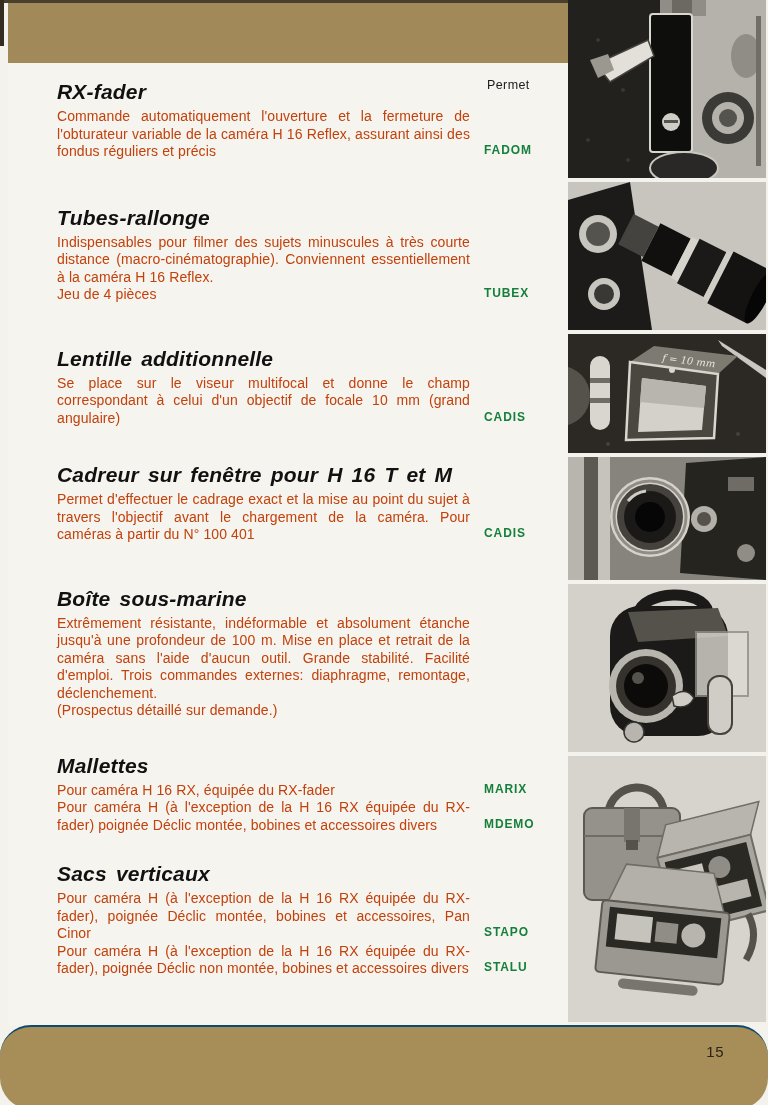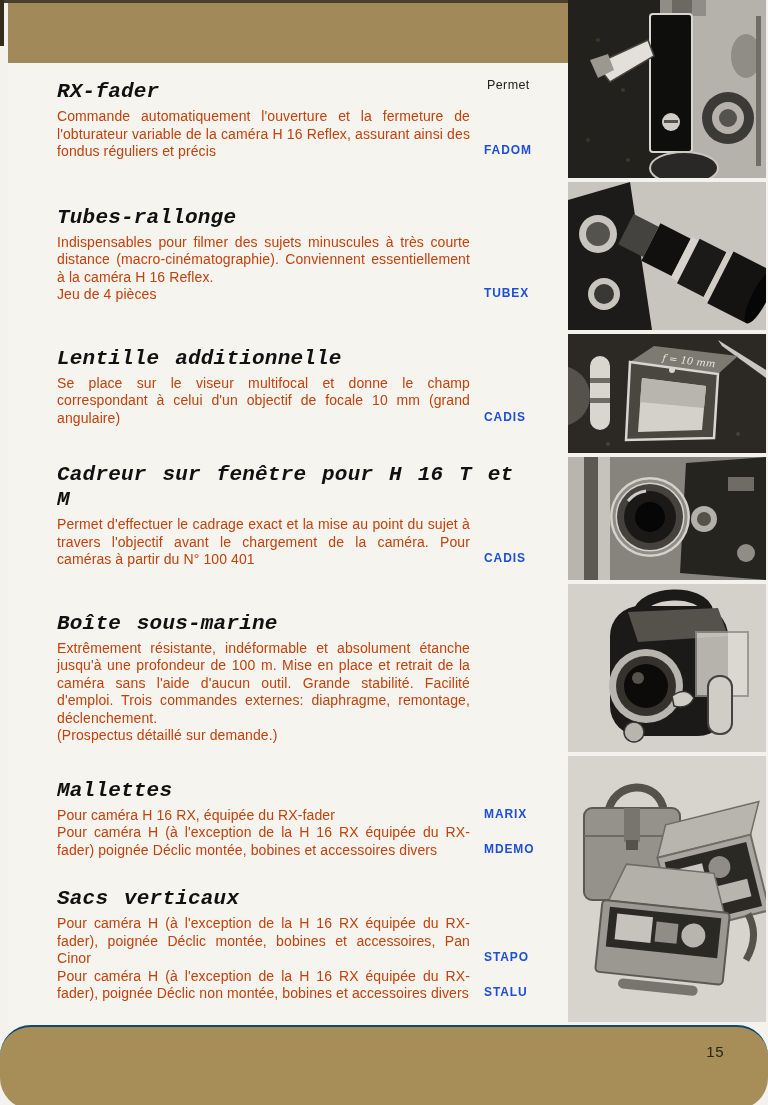--- a/index.html
+++ b/index.html
@@ -18,31 +18,31 @@
   
   .content{
     position:absolute;left:8px;top:63px;width:560px;height:962px;
     background:#f6f4ee;box-sizing:border-box;padding:16px 33px 0 49px;
   }
   .codes-header{position:absolute;left:479px;top:15px;font-size:12.5px;letter-spacing:.4px;color:#1c1c1c;}
   .product{margin:0;}
   .product.m2{margin-top:44px}.product.m3{margin-top:42px}.product.m4{margin-top:35px}
   .product.m5{margin-top:42px}.product.m6{margin-top:33px}.product.m7{margin-top:27px}
   h2.ptitle{
-    font-family:Liberation Mono, monospace;font-style:italic;font-weight:600;
+    font-family:Liberation Sans, sans-serif;font-style:italic;font-weight:600;
     font-size:21px;line-height:25px;margin:0 0 4px 0;letter-spacing:.2px;word-spacing:3px;color:#111;
   }
   .entry{position:relative;width:478px;}
   .ptext{
     margin:0;width:413px;font-size:14px;line-height:17.5px;
     text-align:justify;letter-spacing:.1px;color:#c2410c;
   }
   .code{
     position:absolute;left:427px;bottom:1px;font-size:12px;font-weight:700;
-    letter-spacing:.9px;line-height:17.5px;white-space:nowrap;color:#1d4ed8;
+    letter-spacing:.9px;line-height:17.5px;white-space:nowrap;color:#15803d;
   }
   
   .photo-strip{position:absolute;left:568px;top:0;width:200px;height:1025px;background:#f4f2ec;}
   .photo{margin:0 2px 4px 0;padding:0;width:198px;overflow:hidden;line-height:0;}
   .photo svg{display:block;}
 </style>
 </head>
 <body>
 
 <div class="page">

